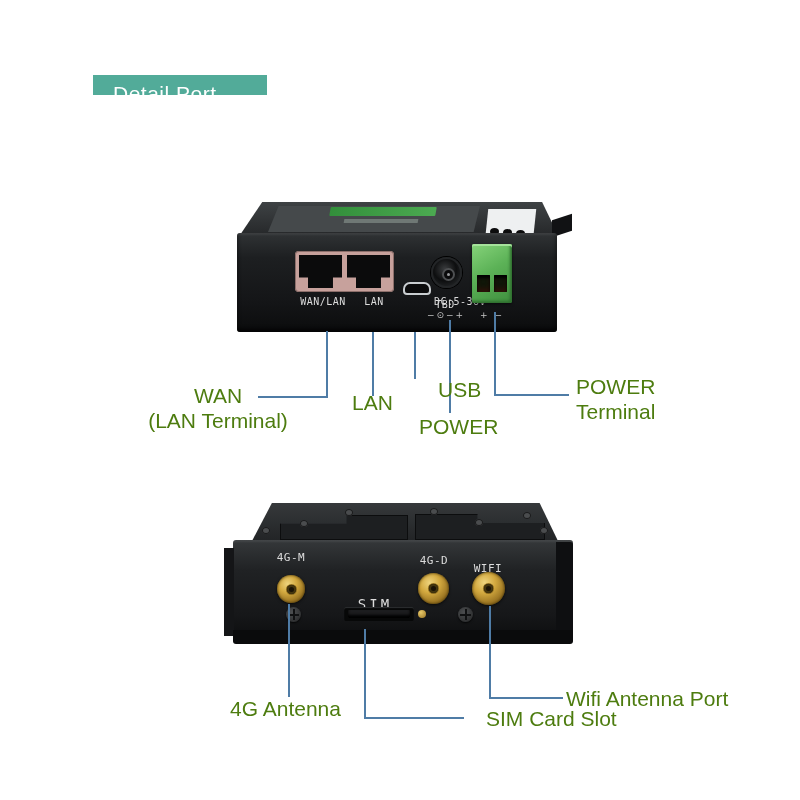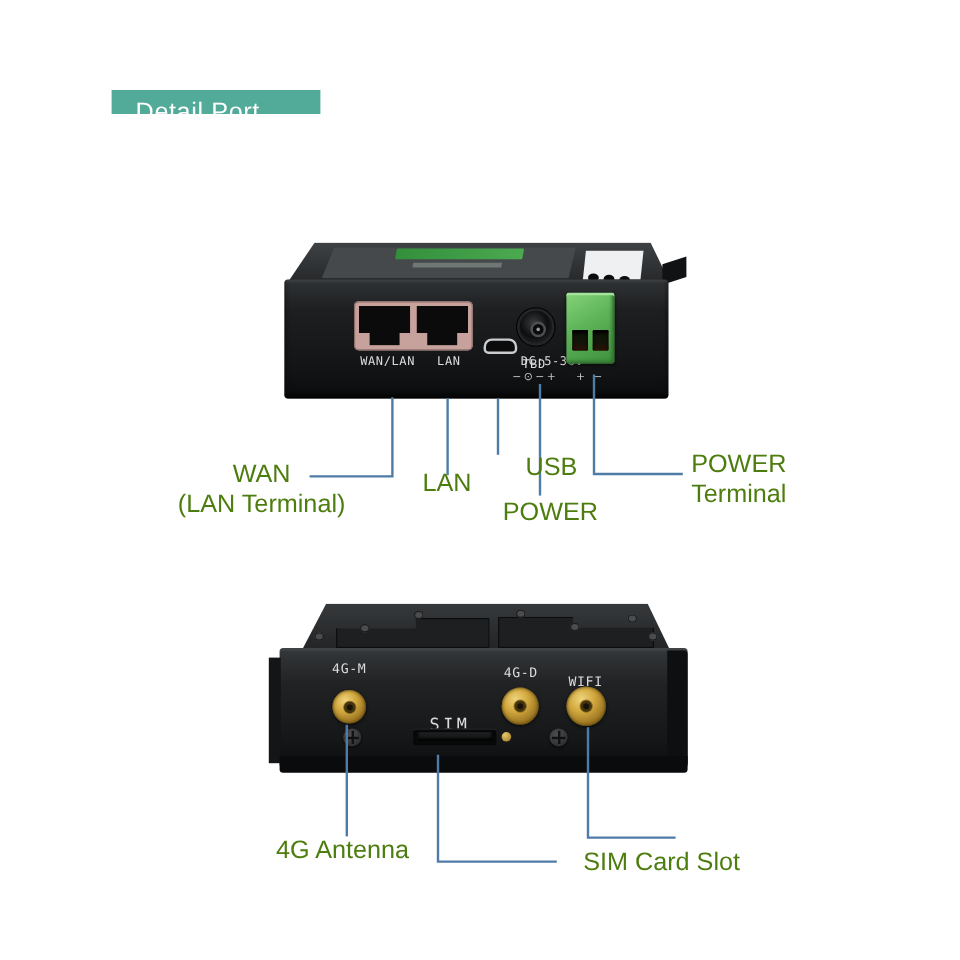--- a/index.html
+++ b/index.html
@@ -190,14 +190,15 @@
   </div>
   <div class="callout-text" style="left:352px;top:390px;">LAN</div>
   <div class="callout-text" style="left:398px;top:377px;margin-left:40px;">USB</div>
   <div class="callout-text" style="left:419px;top:414px;">POWER</div>
   <div class="callout-text" style="left:576px;top:374px;">
     <div>POWER</div>
     <div>Terminal</div>
   </div>
   <div class="callout-text" style="left:230px;top:696px;">4G Antenna</div>
   <div class="callout-text" style="left:486px;top:706px;">SIM Card Slot</div>
+  <div class="callout-text" style="left:566px;top:686px;">Wifi Antenna Port</div>
 
 </div>
 
 </body></html>

